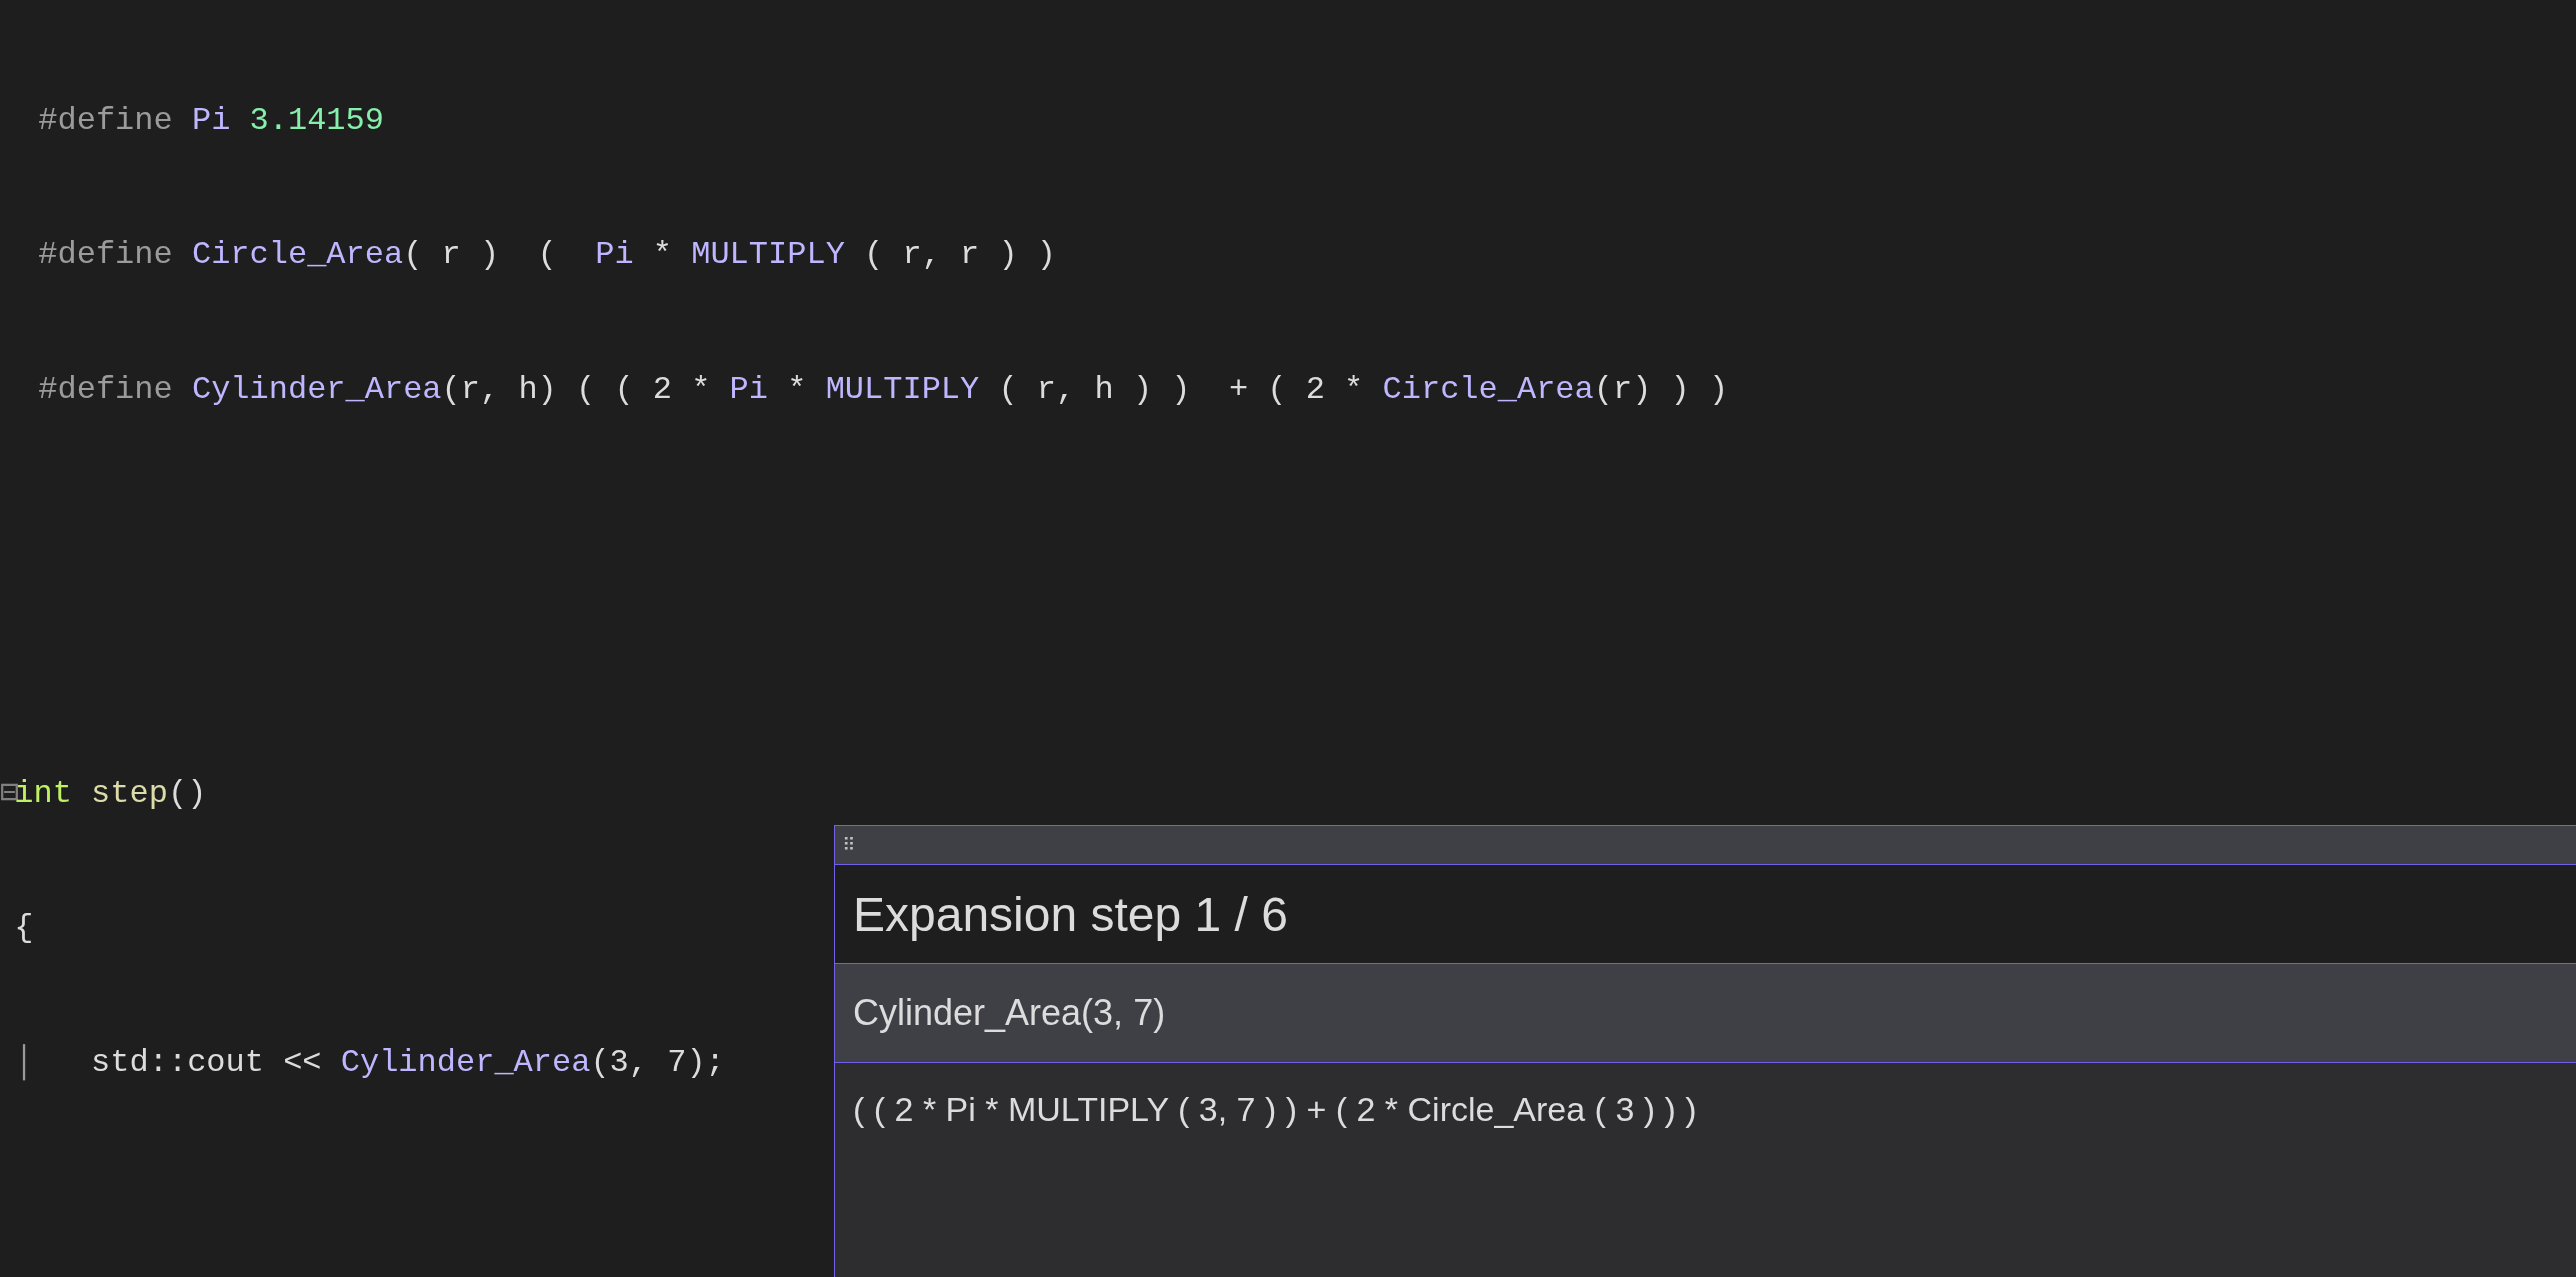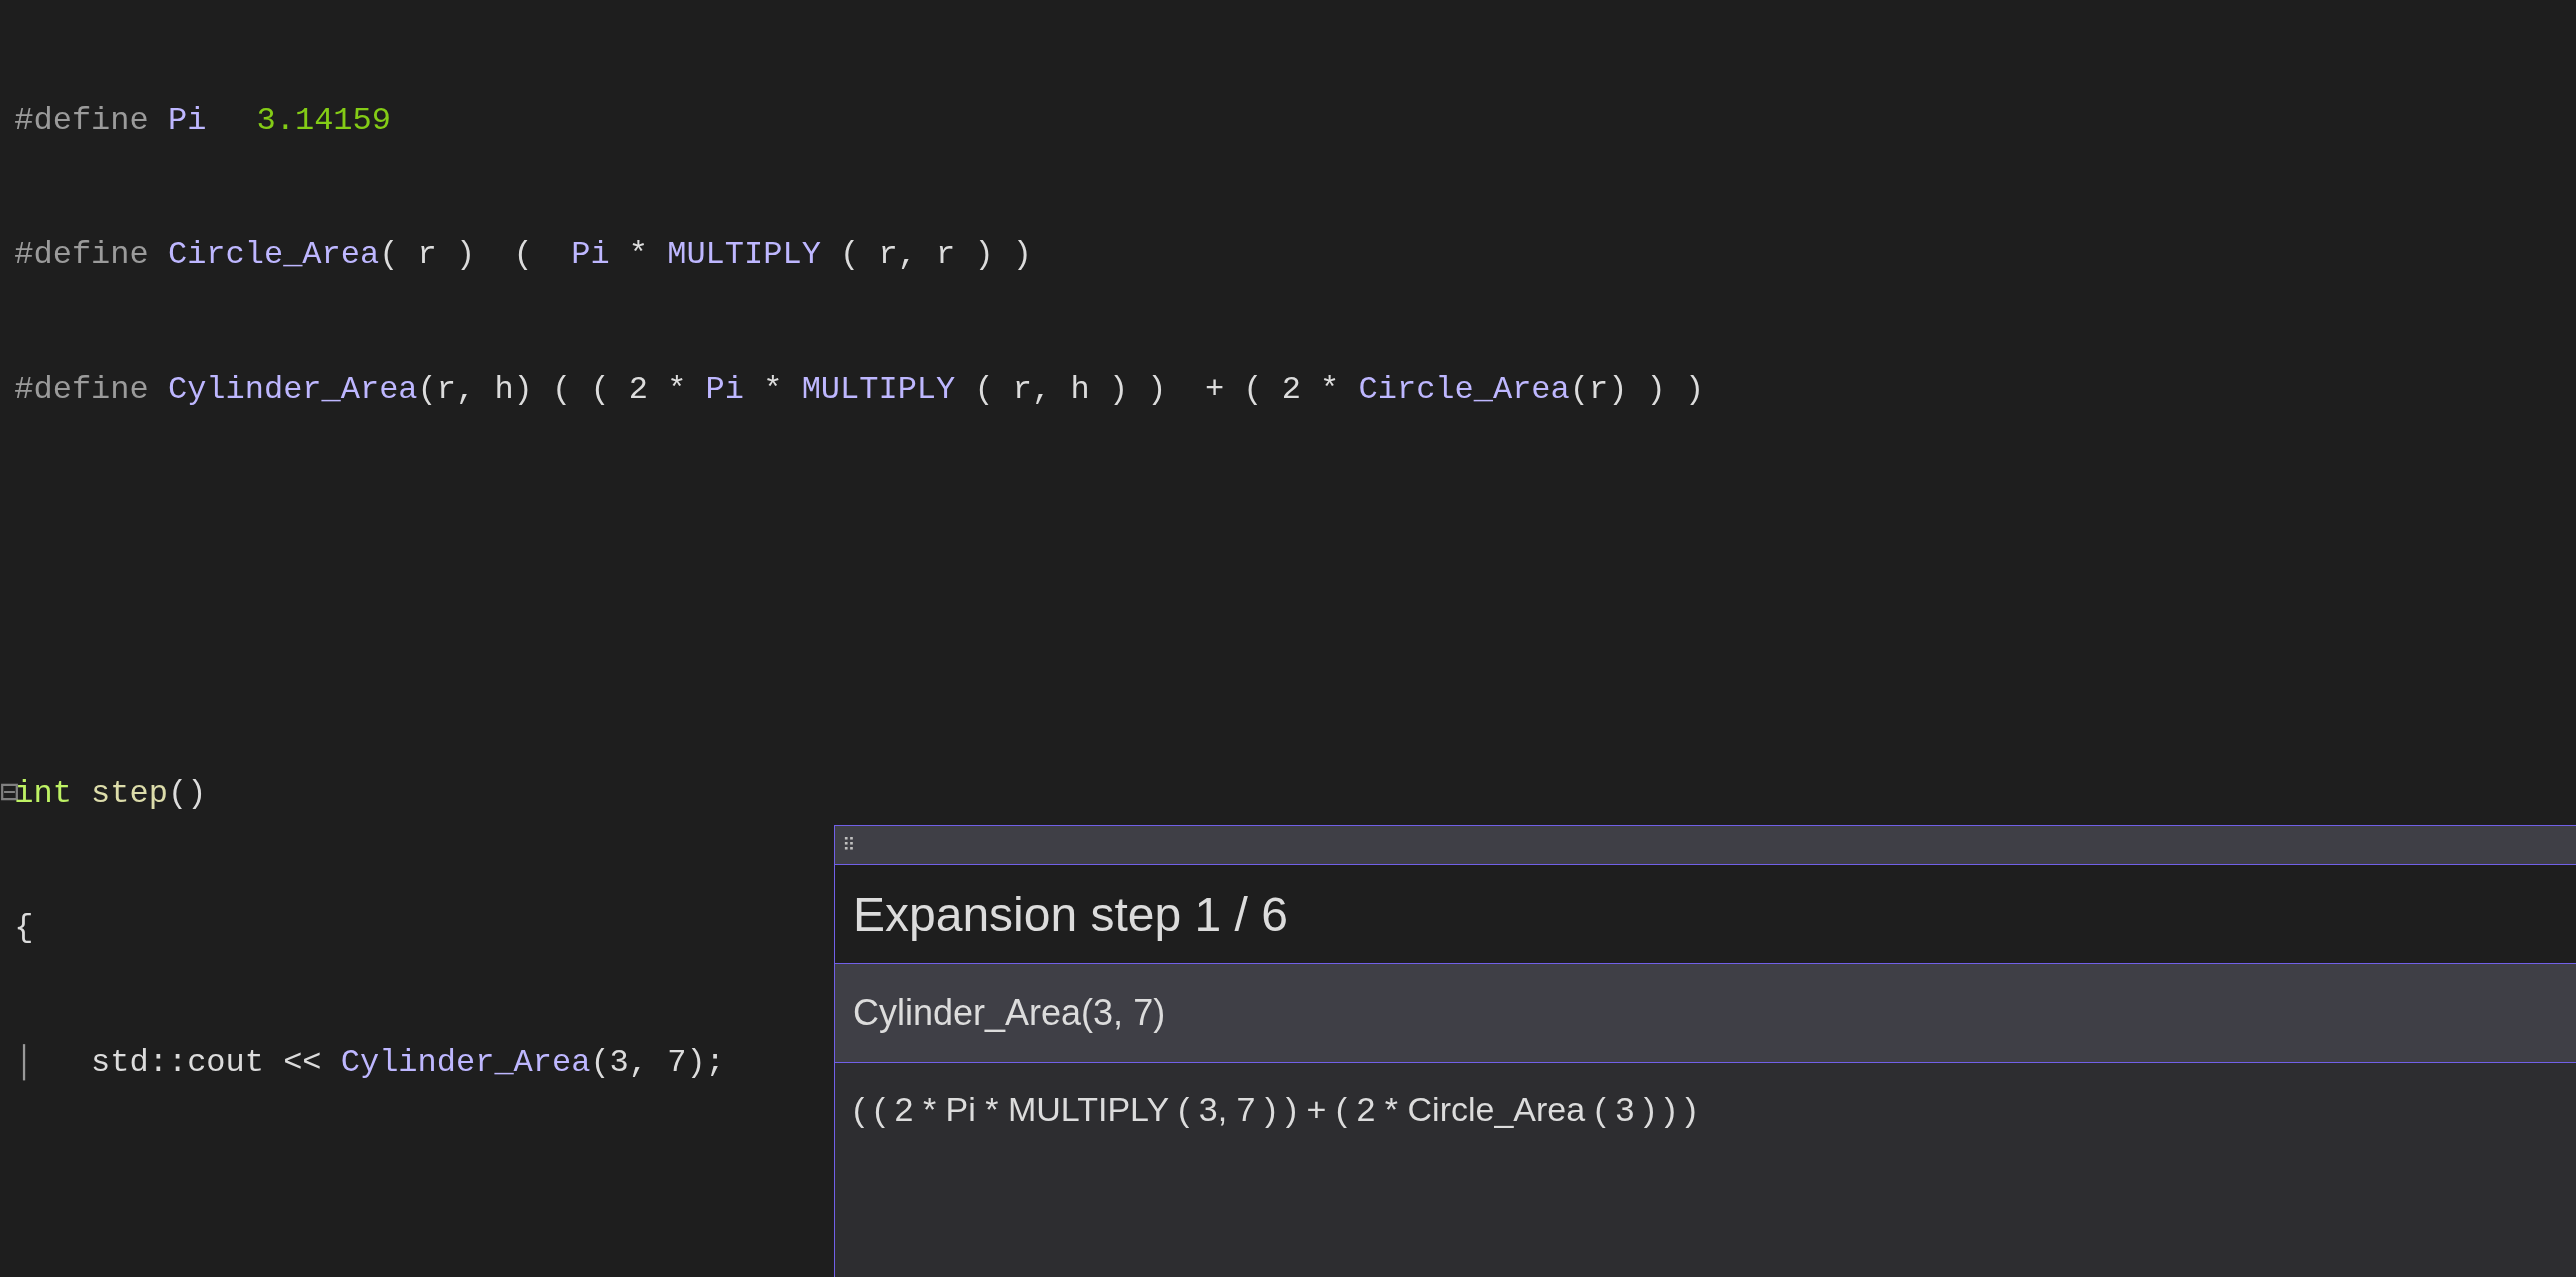--- a/index.html
+++ b/index.html
@@ -30,28 +30,28 @@
       min-height: 45px;
     }
     .gutter-mark {
       color: #808080;
       display: inline-block;
       width: 14.3px;
       margin-left: -14.3px;
     }
     .keyword-define {
       color: #9b9b9b;
+      margin-left: 24px;
     }
     .macro-name {
       color: #beb7ff;
       margin-top: 27px;
     }
     .number {
-      color: #84cc16;
-      margin-left: 31px;
+      color: #86efac;
     }
     .keyword-int {
       color: #bef264;
     }
     .func-name {
       color: #dcdcaa;
     }
     .punct {
       color: #dcdcdc;
     }

